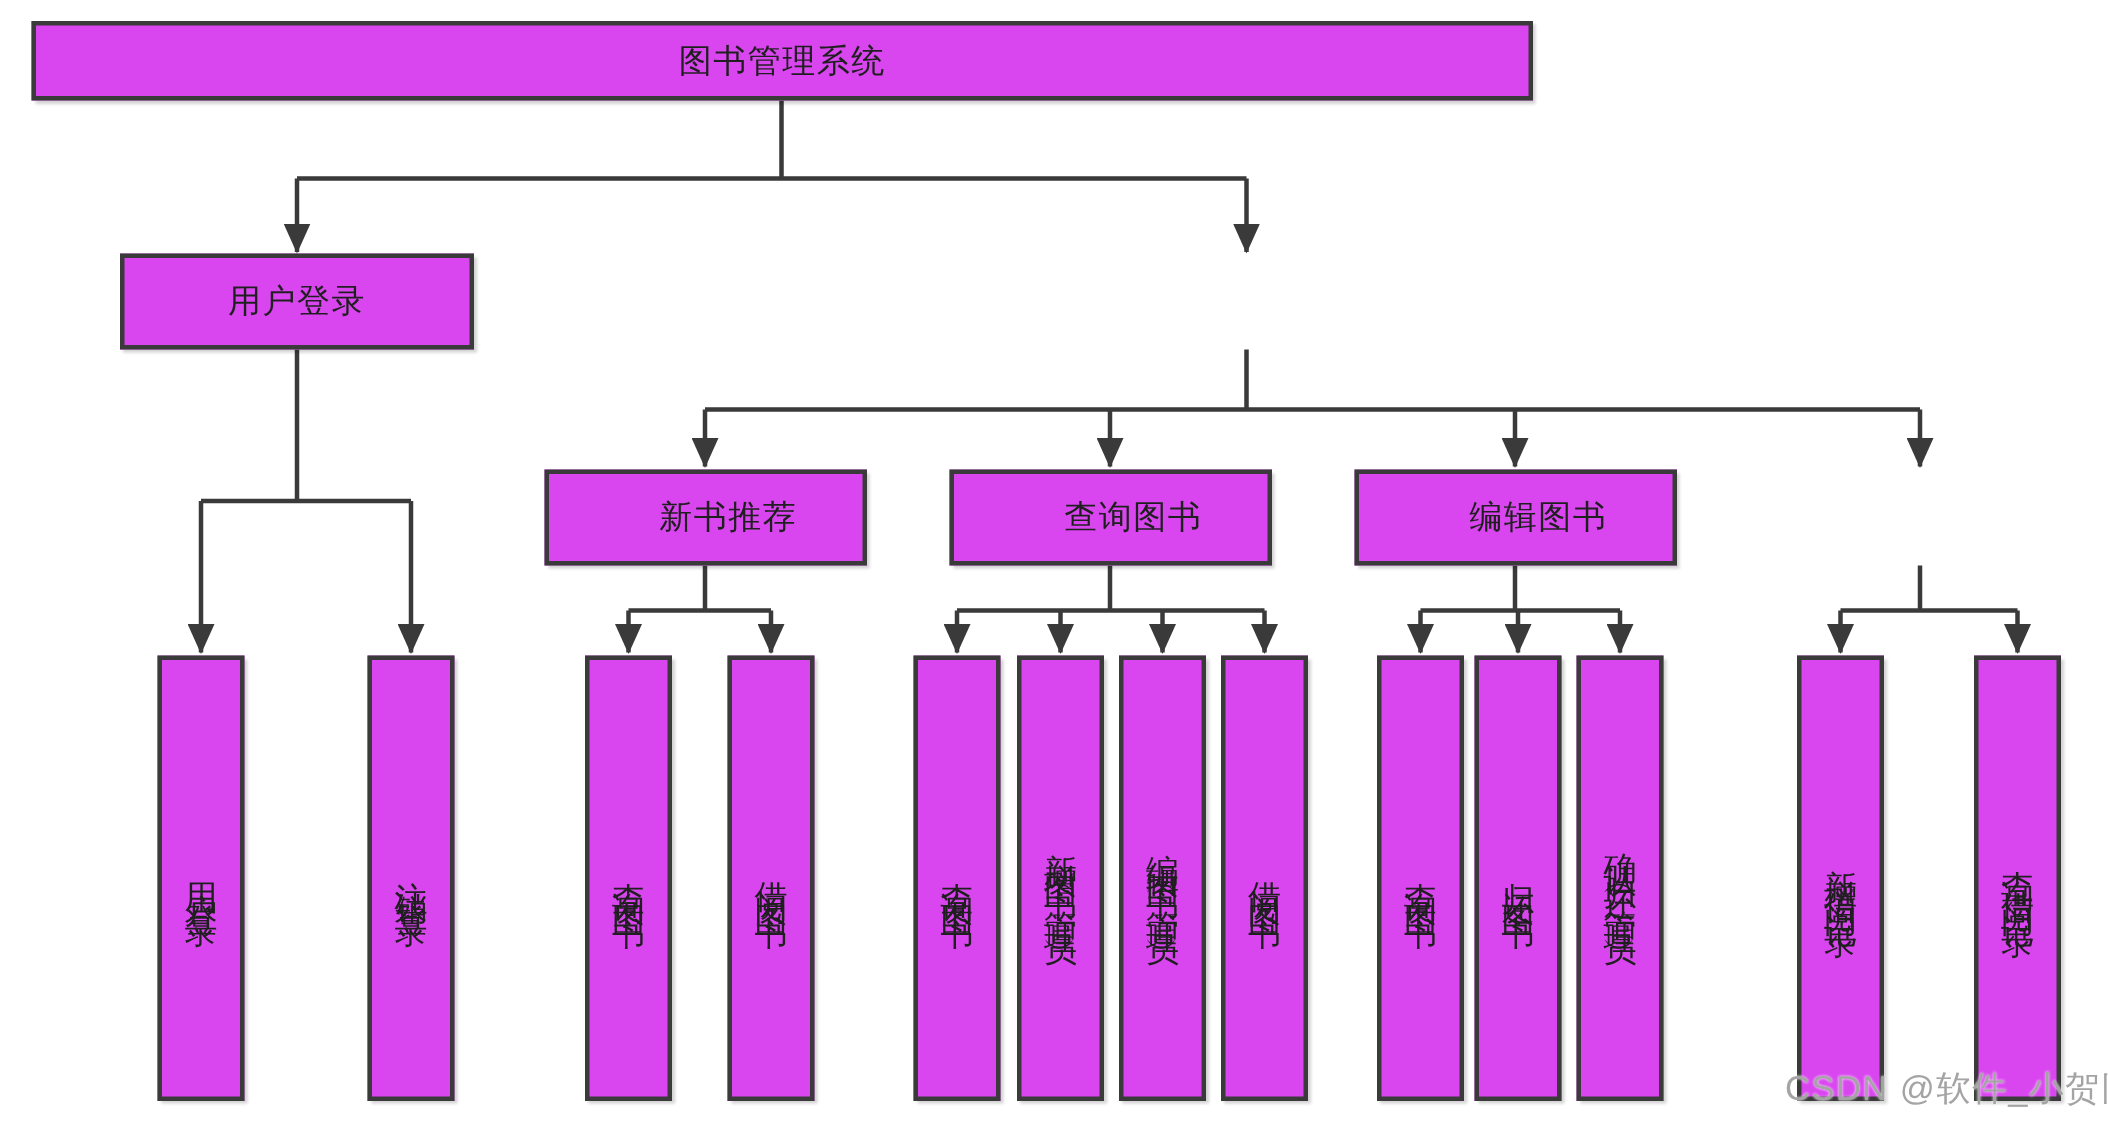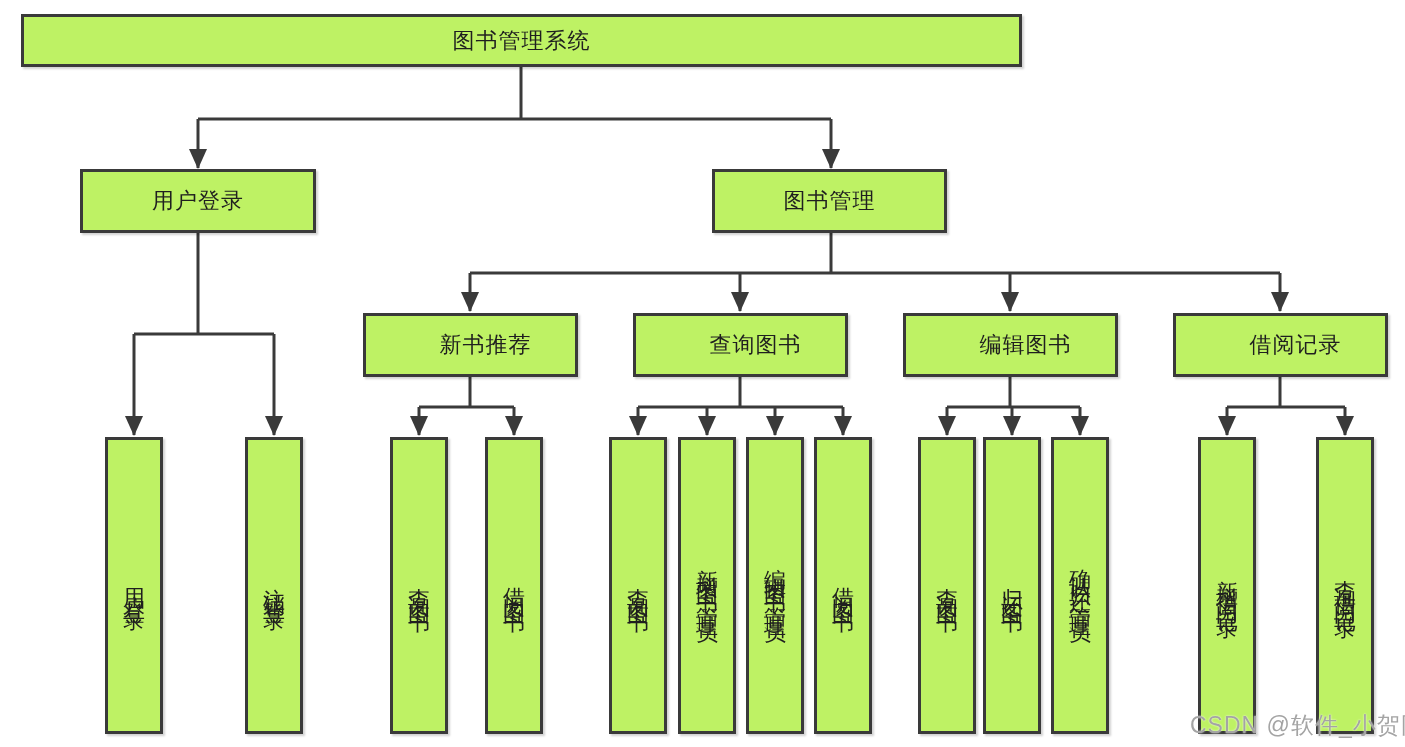--- a/index.html
+++ b/index.html
@@ -14,21 +14,21 @@
   }
   svg.connectors {
     position: absolute;
     left: 0; top: 0;
     width: 1405px; height: 747px;
   }
   .node {
     position: absolute;
     box-sizing: border-box;
     border: 3px solid #3a3a3a;
-    background: #bef264;
+    background: #d946ef;
     display: flex;
     align-items: center;
     justify-content: center;
     box-shadow: 2px 2px 2px rgba(0,0,0,0.18);
     font-size: 22px;
     letter-spacing: 1px;
     white-space: nowrap;
   }
   .box-root  { left: 21px;  top: 14px;  width: 1001px; height: 53px; }
   .lvl2      { top: 169px; width: 236px; height: 64px; }
@@ -100,26 +100,24 @@
 
       <path d="M1280 377 V407 M1227 407 H1345"></path>
       <line x1="1227" y1="407" x2="1227" y2="435" marker-end="url(#arrow)"></line>
       <line x1="1345" y1="407" x2="1345" y2="435" marker-end="url(#arrow)"></line>
     </g>
   </svg>
 
   <div class="node box-root">图书管理系统</div>
 
   <div class="node lvl2" style="left:80px">用户登录</div>
-  <div class="node lvl2" style="left:712px; width:235px">图书管理</div>
 
   <div class="node lvl3" style="left:363px">新书推荐</div>
   <div class="node lvl3" style="left:633px">查询图书</div>
   <div class="node lvl3" style="left:903px">编辑图书</div>
-  <div class="node lvl3" style="left:1173px">借阅记录</div>
 
   <div class="node leaf" style="left:105px">用户登录</div>
   <div class="node leaf" style="left:245px">注销登录</div>
 
   <div class="node leaf" style="left:390px">查询图书</div>
   <div class="node leaf" style="left:485px">借阅图书</div>
 
   <div class="node leaf" style="left:609px">查询图书</div>
   <div class="node leaf" style="left:678px">新增图书（管理员）</div>
   <div class="node leaf" style="left:746px">编辑图书（管理员）</div>

